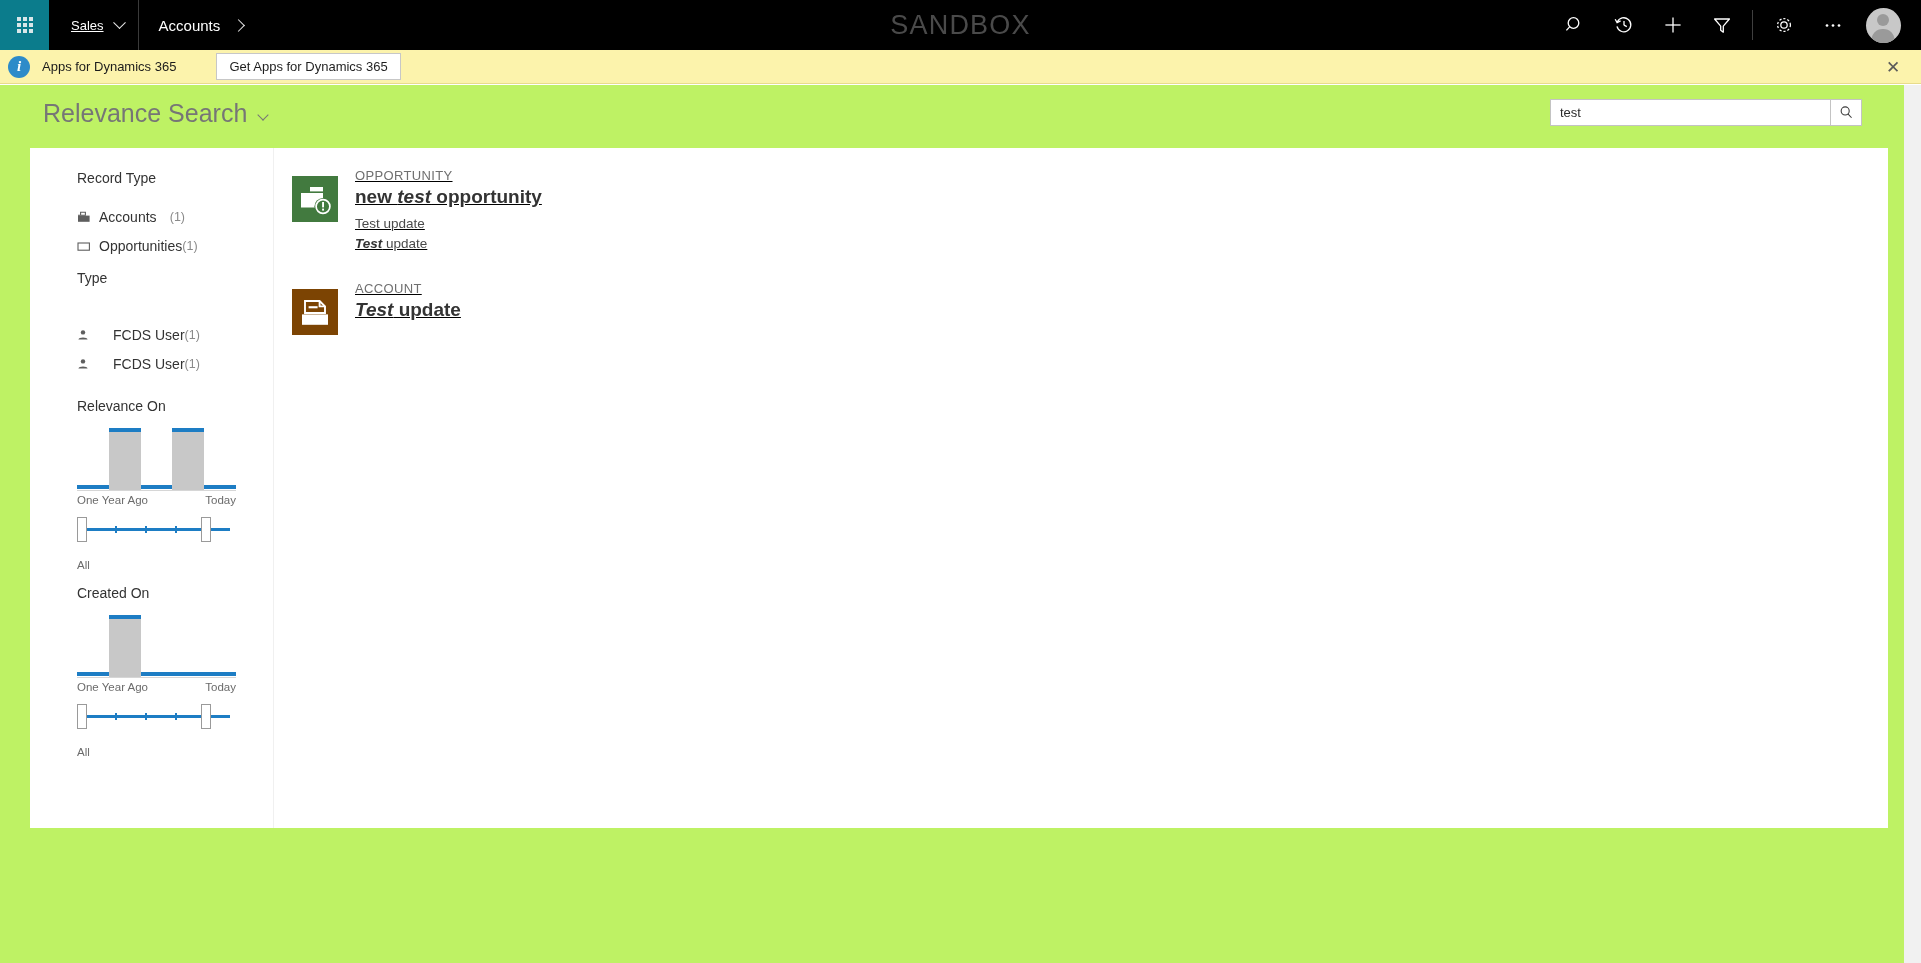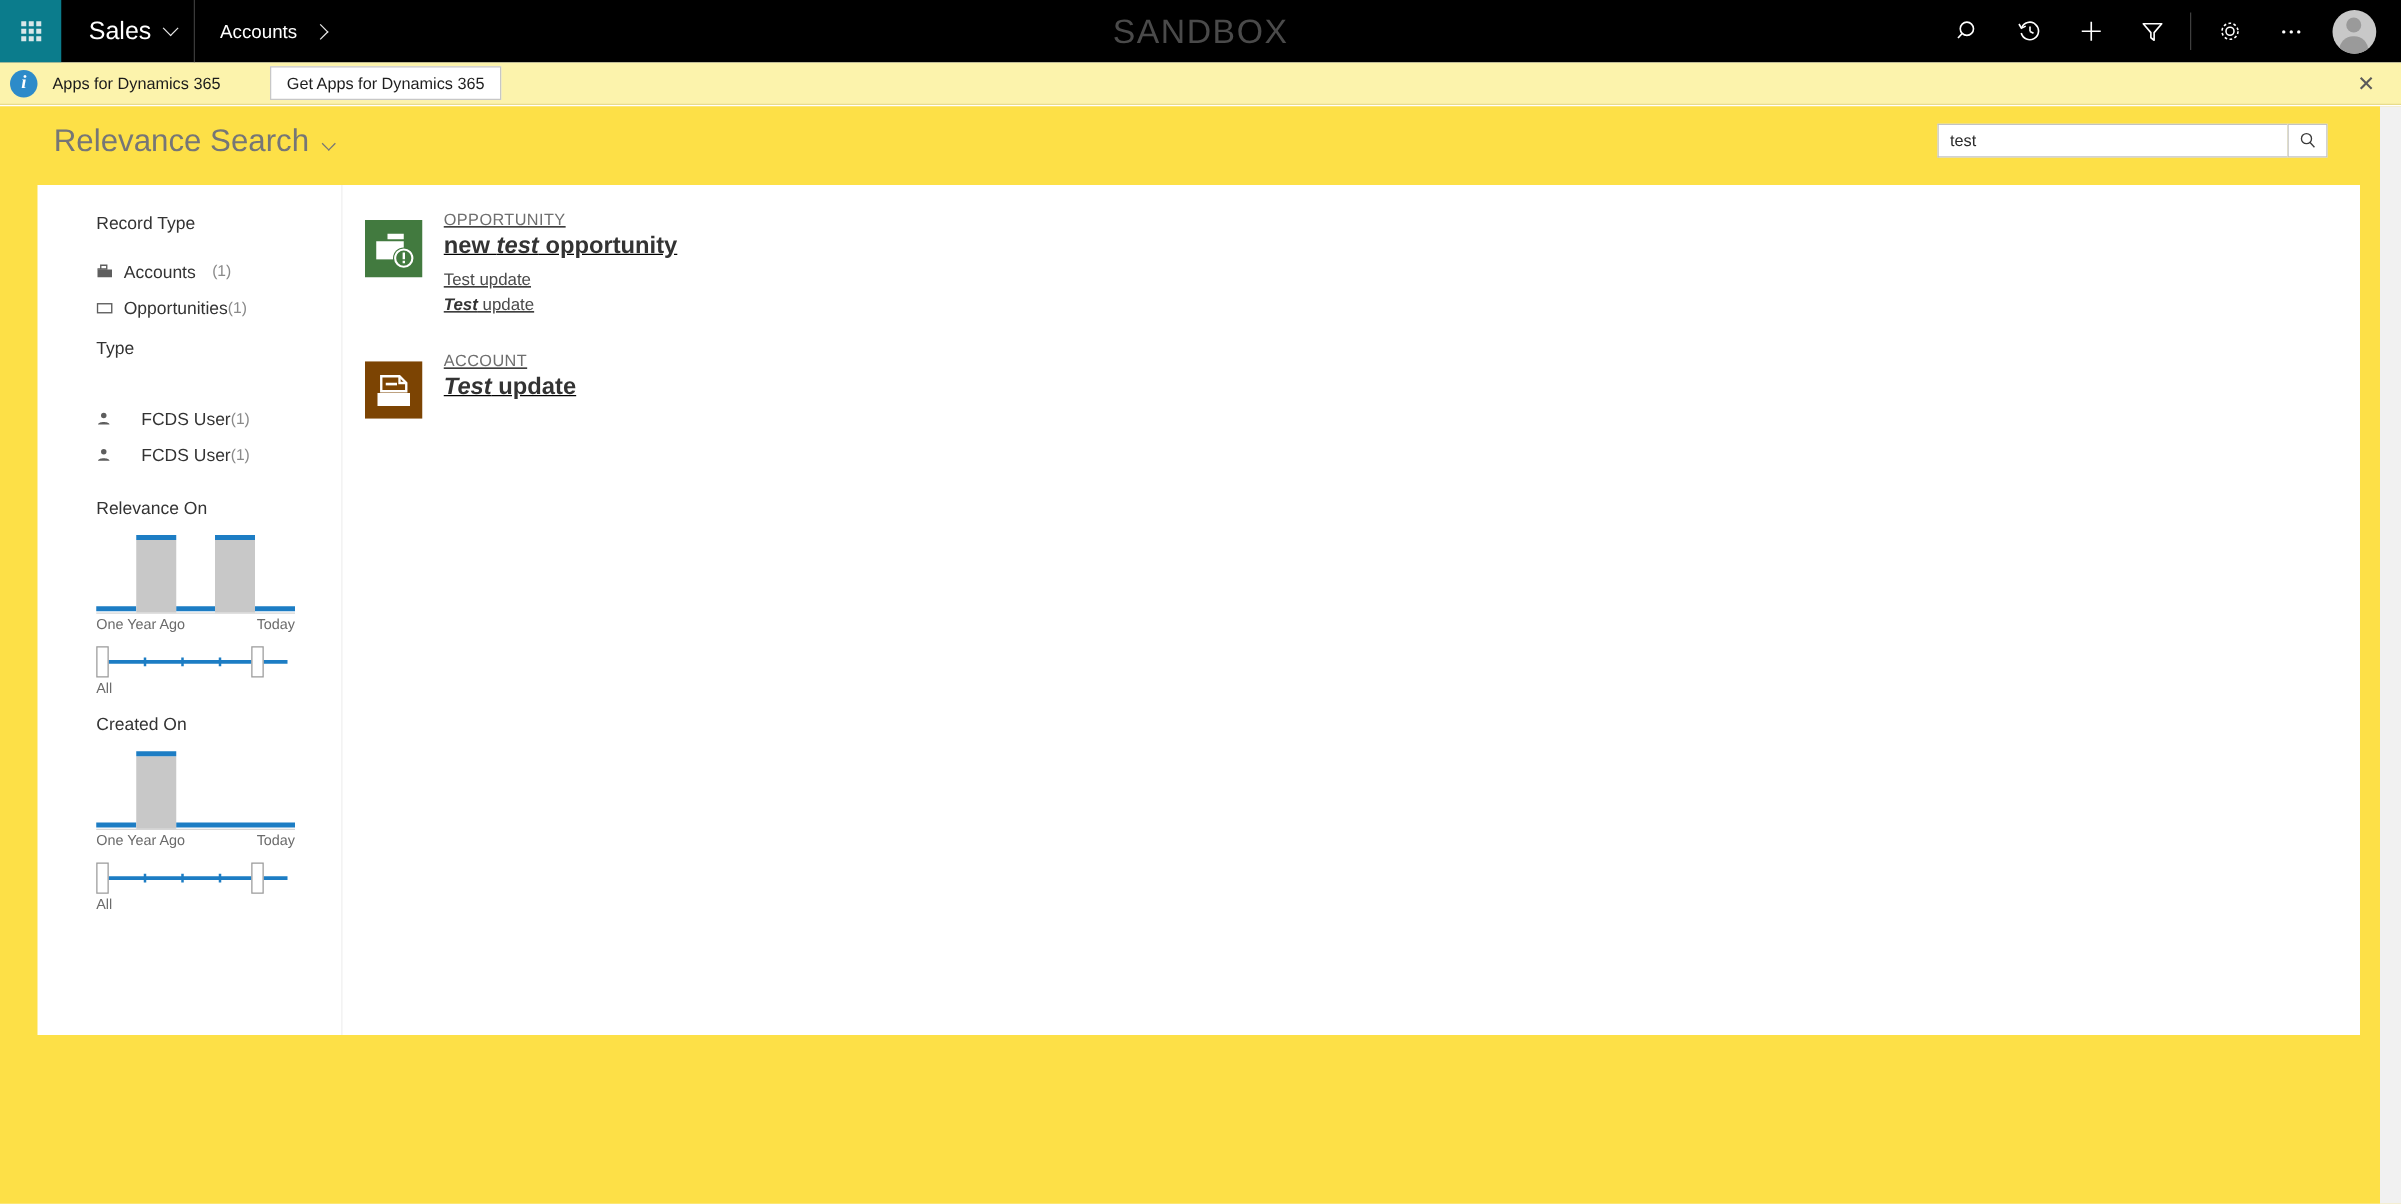--- a/index.html
+++ b/index.html
@@ -30,21 +30,21 @@
     grid-template-rows: repeat(3, 4px); gap: 2px;
   }
   .waffle-grid i { display: block; width: 4px; height: 4px; background: #d9e7e9; }
 
   .nav-seg {
     height: 50px; display: flex; align-items: center;
     padding: 0 18px; color: #ffffff; cursor: pointer;
     border-right: 1px solid #3a3a3a;
   }
   .nav-seg.app-name { font-size: 21px; font-weight: 300; letter-spacing: .2px; padding-left: 22px; padding-right: 14px; }
-  .nav-seg.area-name { font-size: 20px; font-weight: 300; padding-left: 22px; padding-right: 14px; }
+  .nav-seg.area-name { font-size: 13px; font-weight: 300; padding-left: 22px; padding-right: 14px; text-decoration: underline; }
   .nav-seg.entity-name { font-size: 15px; font-weight: 400; padding-left: 20px; padding-right: 14px; border-right: none; }
   .chev {
     display: inline-block; margin-left: 11px;
     width: 9px; height: 9px;
     border-right: 1.6px solid #e8e8e8; border-bottom: 1.6px solid #e8e8e8;
     transform: rotate(45deg) translate(-2px, -2px);
   }
   .chev-right {
     display: inline-block; margin-left: 14px;
     width: 9px; height: 9px;
@@ -110,21 +110,21 @@
   .notif-close {
     position: absolute; right: 14px; top: 0; height: 34px;
     display: flex; align-items: center; justify-content: center;
     width: 28px; cursor: pointer; color: #5a5a5a; font-size: 17px;
   }
 
   
   .page {
     position: absolute; left: 0; top: 85px;
     width: 1921px; height: 878px;
-    background: #fde047;
+    background: #bef264;
   }
   .page-head {
     position: relative; height: 63px;
   }
   .page-title {
     position: absolute; left: 43px; top: 14px;
     font-size: 25px; font-weight: 300; color: #767676;
     display: flex; align-items: center; cursor: pointer;
   }
   .page-title .tchev {
@@ -206,21 +206,21 @@
     position: absolute; left: 6px; right: 6px; top: 11px; height: 3px;
     background: #1d7dc4;
   }
   .slider-tick {
     position: absolute; top: 9px; width: 2px; height: 7px; background: #1d7dc4;
   }
   .slider-handle {
     position: absolute; top: 0; width: 10px; height: 25px;
     background: #ffffff; border: 1px solid #9a9a9a; cursor: ew-resize;
   }
-  .slider-label { font-size: 11.5px; color: #6b6b6b; margin-top: 2px; }
+  .slider-label { font-size: 11.5px; color: #6b6b6b; margin-top: 16px; }
 
   
   .results { flex: 1 1 auto; padding: 18px 0 0 18px; text-decoration: underline; }
   .result {
     display: flex; margin-bottom: 26px; cursor: pointer;
   }
   .result-ico {
     width: 46px; height: 46px; flex: 0 0 auto;
     margin-right: 17px; margin-top: 10px;
     display: flex; align-items: center; justify-content: center;

